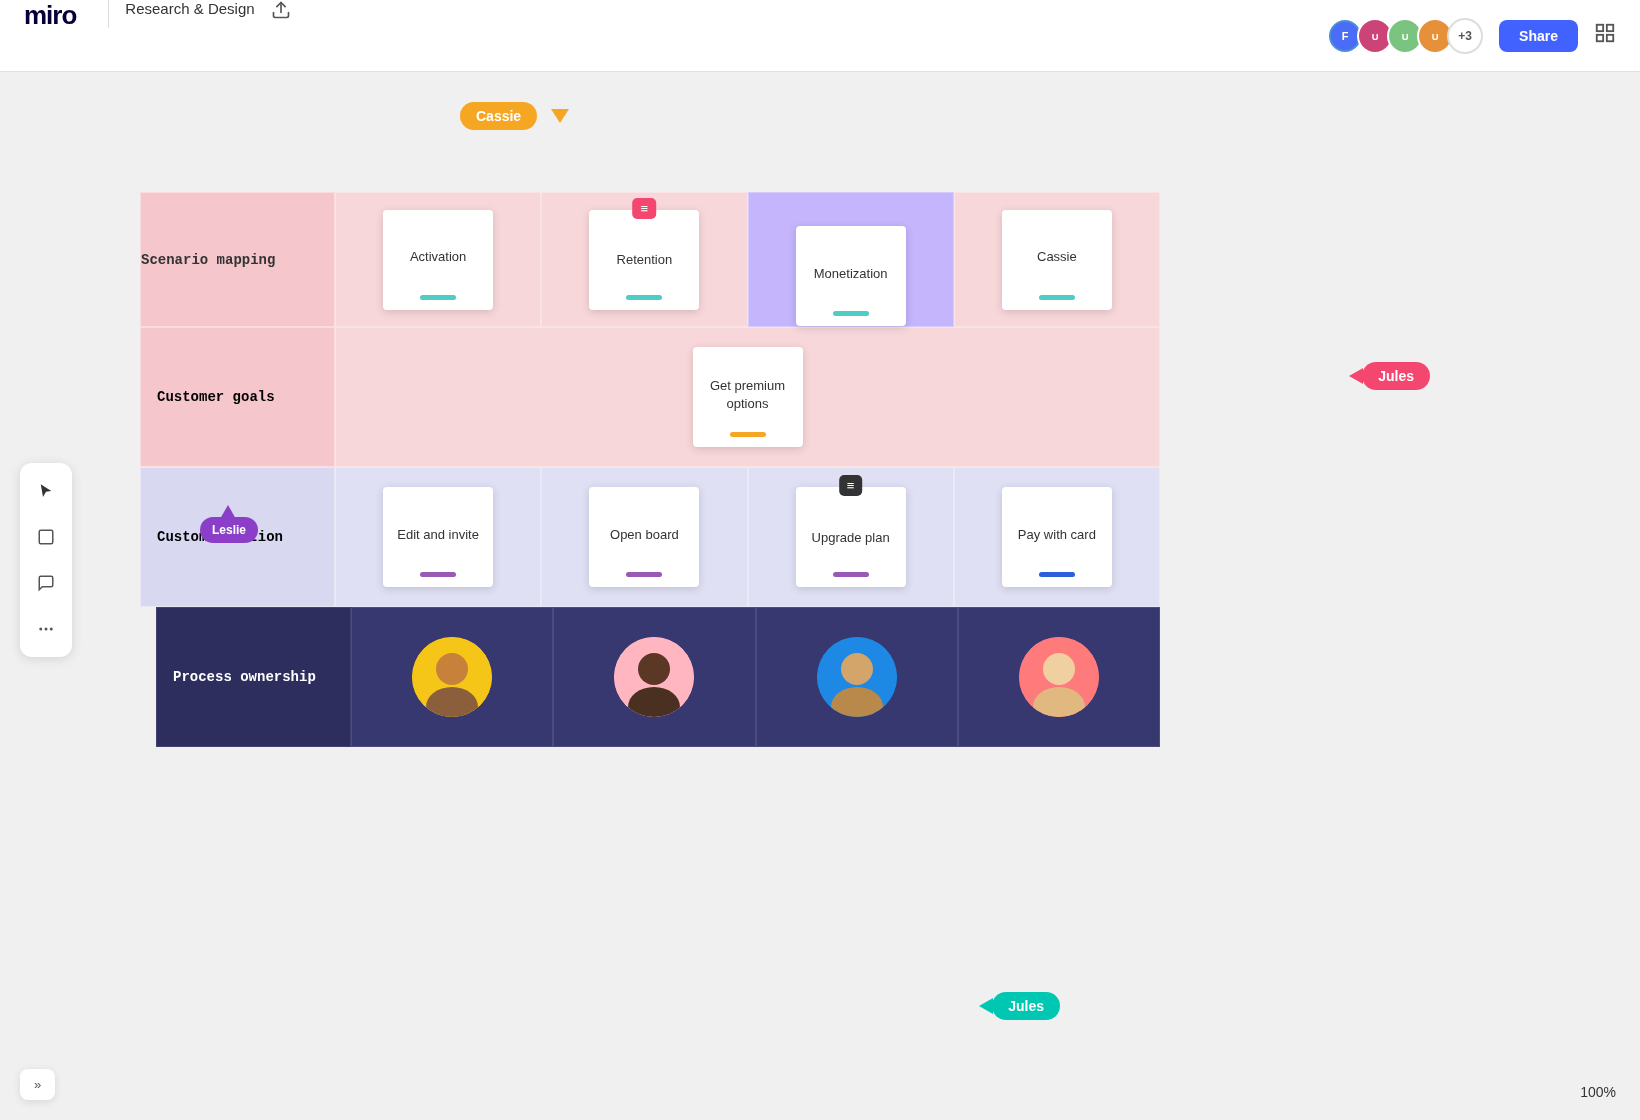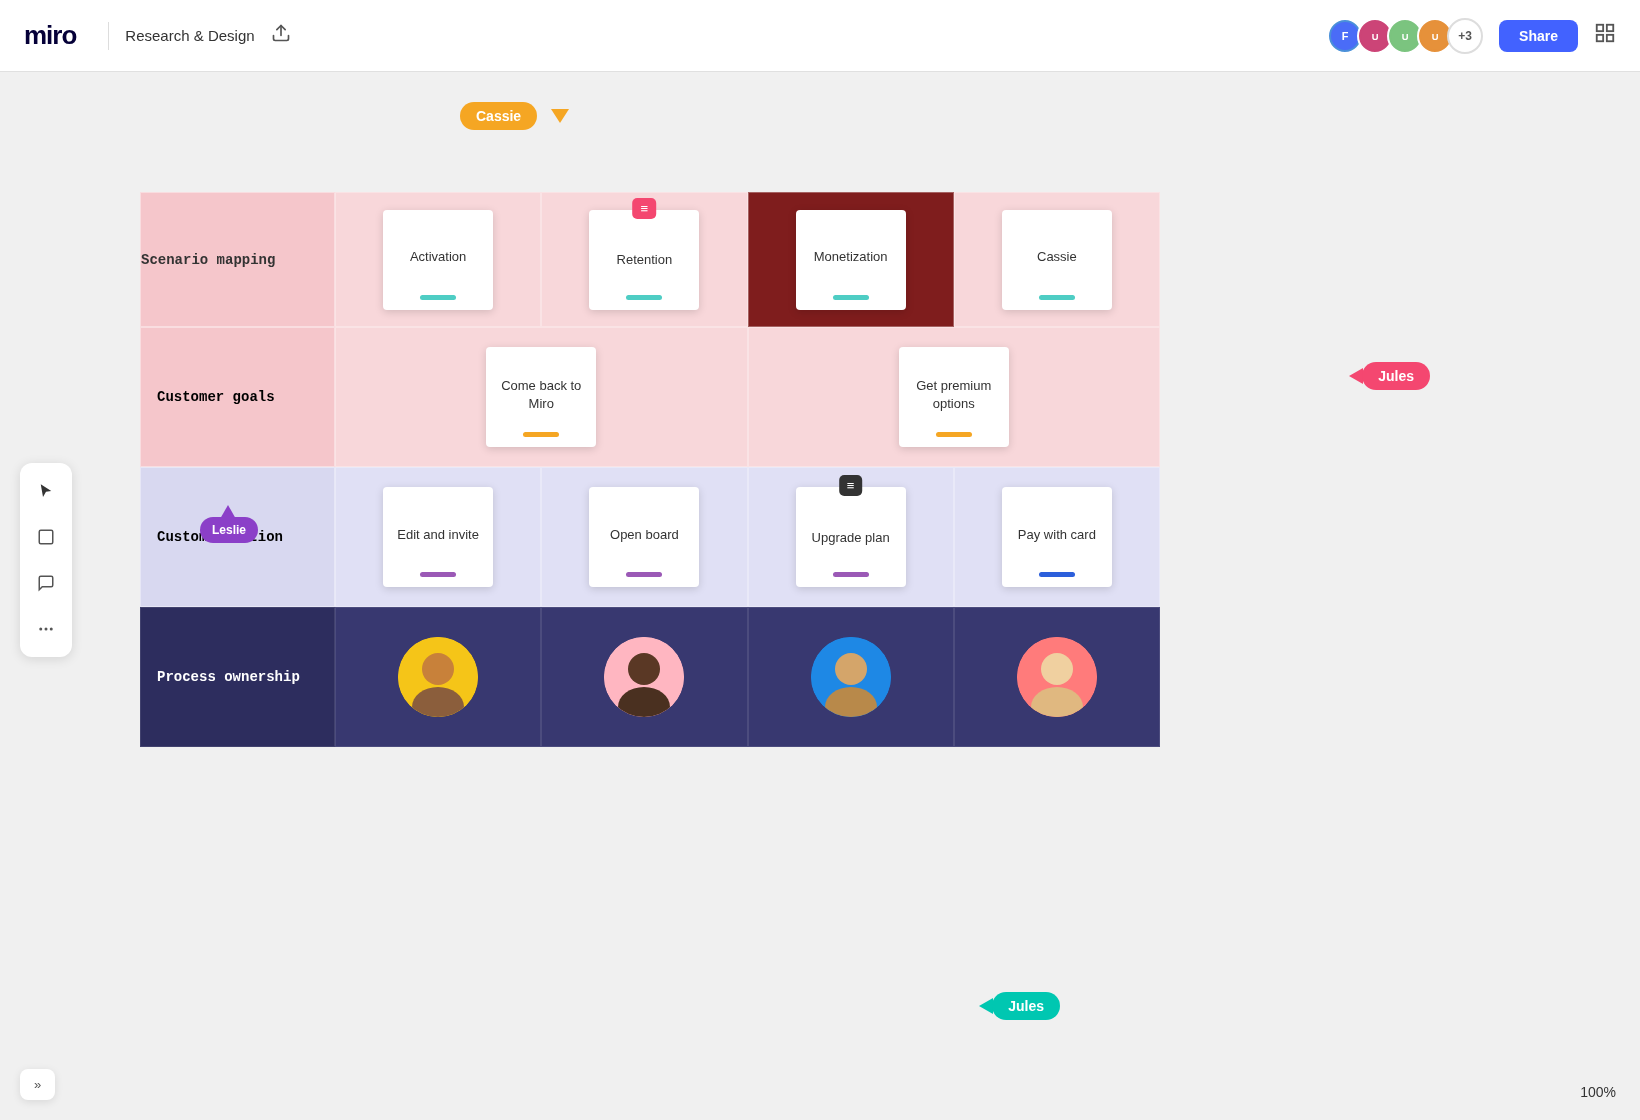--- a/index.html
+++ b/index.html
@@ -12,22 +12,21 @@
       position: relative;
     }
 
     
     .topbar {
       position: absolute;
       top: 0; left: 0; right: 0;
       height: 72px;
       background: #fff;
       display: flex;
-      align-items: center;
-      padding: 12px 24px;
+      padding: 0 24px;
       border-bottom: 1px solid #e0e0e0;
       z-index: 100;
     }
     .miro-logo {
       font-size: 26px;
       font-weight: 800;
       color: #050038;
       letter-spacing: -1px;
       margin-right: 16px;
     }
@@ -323,43 +322,37 @@
       </div>
 
       <div style="flex:1; min-height:135px; background:#f8d7da; border:1px solid rgba(255,255,255,0.3); display:flex; align-items:center; justify-content:center;">
         <div class="sticky" style="position:relative; padding-top:20px;">
           <div style="position:absolute; top:-12px; left:50%; transform:translateX(-50%); background:#F44770; border-radius:5px; padding:3px 8px; color:#fff; font-size:13px;">≡</div>
           <div class="sticky-text">Retention</div>
           <div class="sticky-bar bar-green"></div>
         </div>
       </div>
 
-      <div style="flex:1; min-height:135px; background:#7f1d1d; border:1px solid rgba(255,255,255,0.3); display:flex; align-items:center; justify-content:center;">
+      <div style="flex:1; min-height:135px; background:#c4b5fd; border:1px solid rgba(255,255,255,0.3); display:flex; align-items:flex-end; justify-content:center;">
         <div class="sticky">
           <div class="sticky-text">Monetization</div>
           <div class="sticky-bar bar-green"></div>
         </div>
       </div>
 
       <div style="flex:1; min-height:135px; background:#f8d7da; border:1px solid rgba(255,255,255,0.3); display:flex; align-items:center; justify-content:center;">
         <div class="sticky">
           <div class="sticky-text">Cassie</div>
           <div class="sticky-bar bar-green"></div>
         </div>
       </div>
     </div>
 
     <div class="map-row">
       <div style="background:#f5c6cb; font-family:'Courier New',monospace; font-size:14px; font-weight:600; width:195px; min-height:140px; display:flex; align-items:center; padding:16px; border:1px solid rgba(255,255,255,0.4);">Customer goals</div>
-      <div style="flex:1; min-height:140px; background:#f8d7da; border:1px solid rgba(255,255,255,0.3); display:flex; align-items:center; justify-content:center;">
-        <div class="sticky">
-          <div class="sticky-text">Come back to Miro</div>
-          <div class="sticky-bar bar-orange"></div>
-        </div>
-      </div>
       <div style="flex:1; min-height:140px; background:#f8d7da; border:1px solid rgba(255,255,255,0.3); display:flex; align-items:center; justify-content:center;">
         <div class="sticky">
           <div class="sticky-text">Get premium options</div>
           <div class="sticky-bar bar-orange"></div>
         </div>
       </div>
     </div>
 
     <div class="map-row">
       <div style="background:#d8d8f0; font-family:'Courier New',monospace; font-size:14px; font-weight:600; width:195px; min-height:140px; display:flex; align-items:center; padding:16px; border:1px solid rgba(255,255,255,0.4);">Customer action</div>
@@ -388,21 +381,21 @@
 
       <div style="flex:1; min-height:140px; background:#e0e0f5; border:1px solid rgba(255,255,255,0.3); display:flex; align-items:center; justify-content:center;">
         <div class="sticky">
           <div class="sticky-text">Pay with card</div>
           <div class="sticky-bar bar-blue"></div>
         </div>
       </div>
     </div>
 
     <div class="map-row">
-      <div style="background:#2d2d5e; color:#fff; font-family:'Courier New',monospace; font-size:14px; font-weight:600; width:195px; min-height:140px; display:flex; align-items:center; padding:16px; border:1px solid rgba(255,255,255,0.1);">Process ownership</div>
+      <div style="background:#2d2d5e; color:#fff; font-family:'Courier New',monospace; font-size:14px; font-weight:600; width:195px; min-height:140px; display:flex; align-items:center; padding:16px; border:1px solid rgba(255,255,255,0.1);margin-left:16px;">Process ownership</div>
 
       <div style="flex:1; min-height:140px; background:#383870; border:1px solid rgba(255,255,255,0.1); display:flex; align-items:center; justify-content:center;">
         <div style="width:80px; height:80px; border-radius:50%; background:#F5C518; overflow:hidden; display:flex; align-items:center; justify-content:center;">
           <svg width="80" height="80" viewBox="0 0 80 80">
             <circle cx="40" cy="40" r="40" fill="#F5C518"></circle>
             <circle cx="40" cy="32" r="16" fill="#c8813a"></circle>
             <ellipse cx="40" cy="70" rx="26" ry="20" fill="#8B5E3C"></ellipse>
           </svg>
         </div>
       </div>

